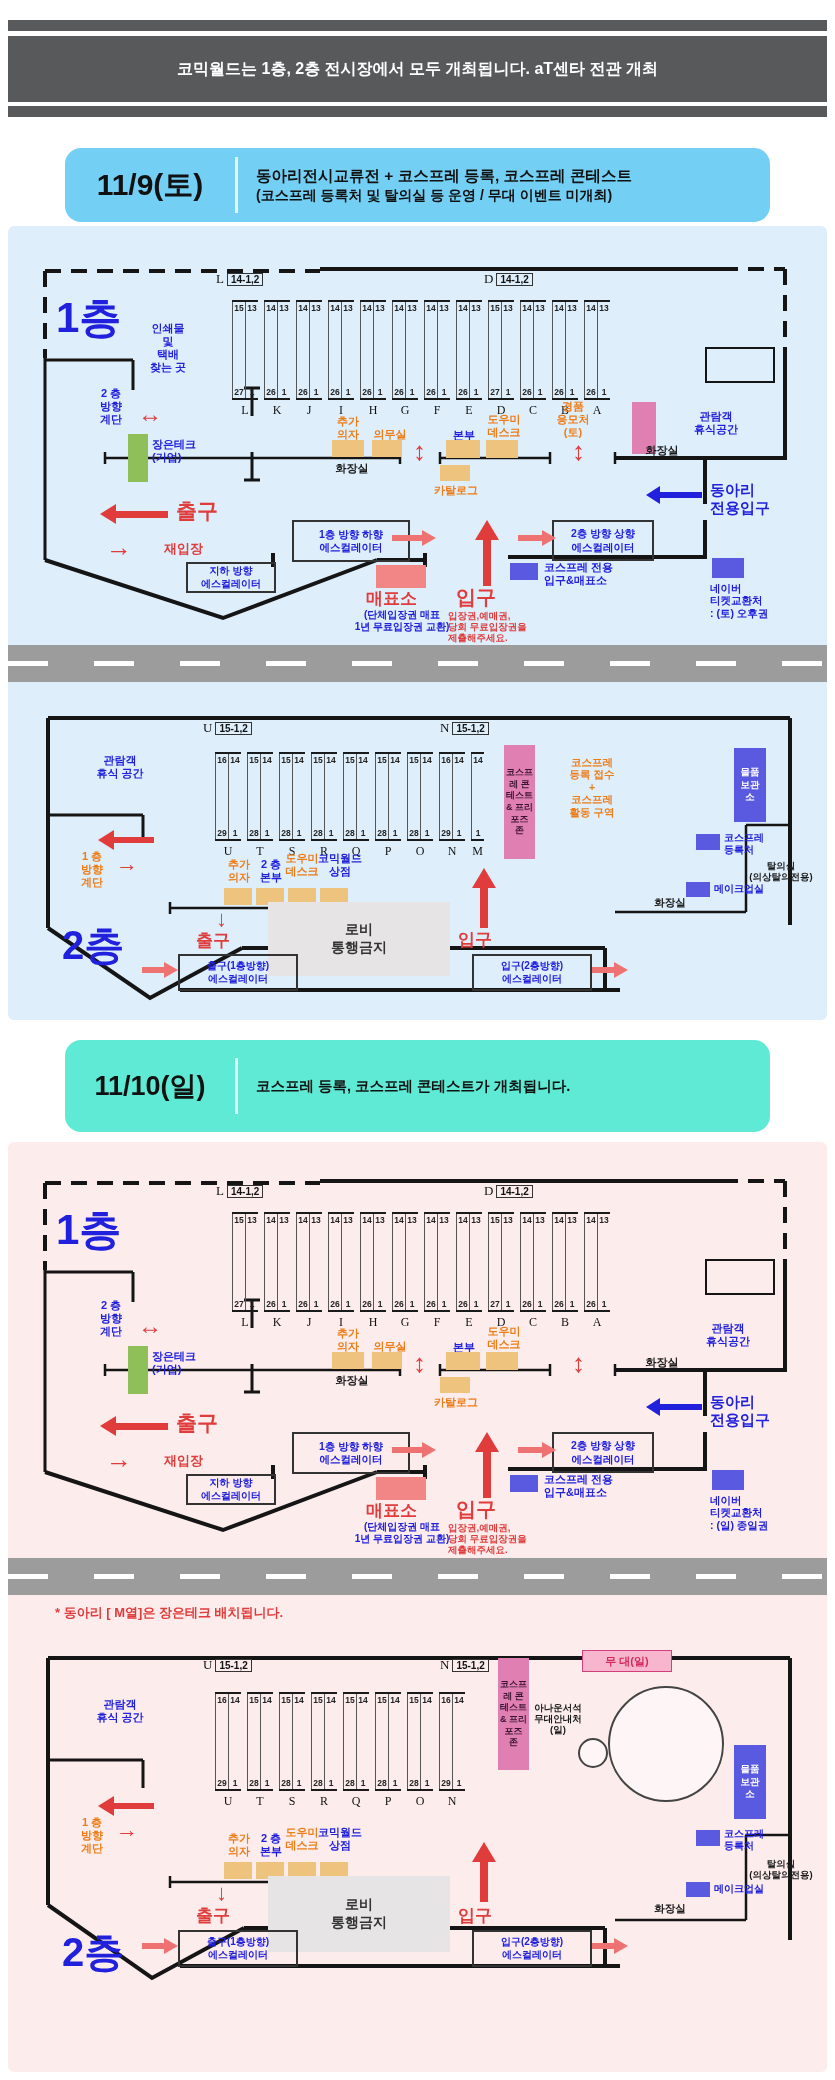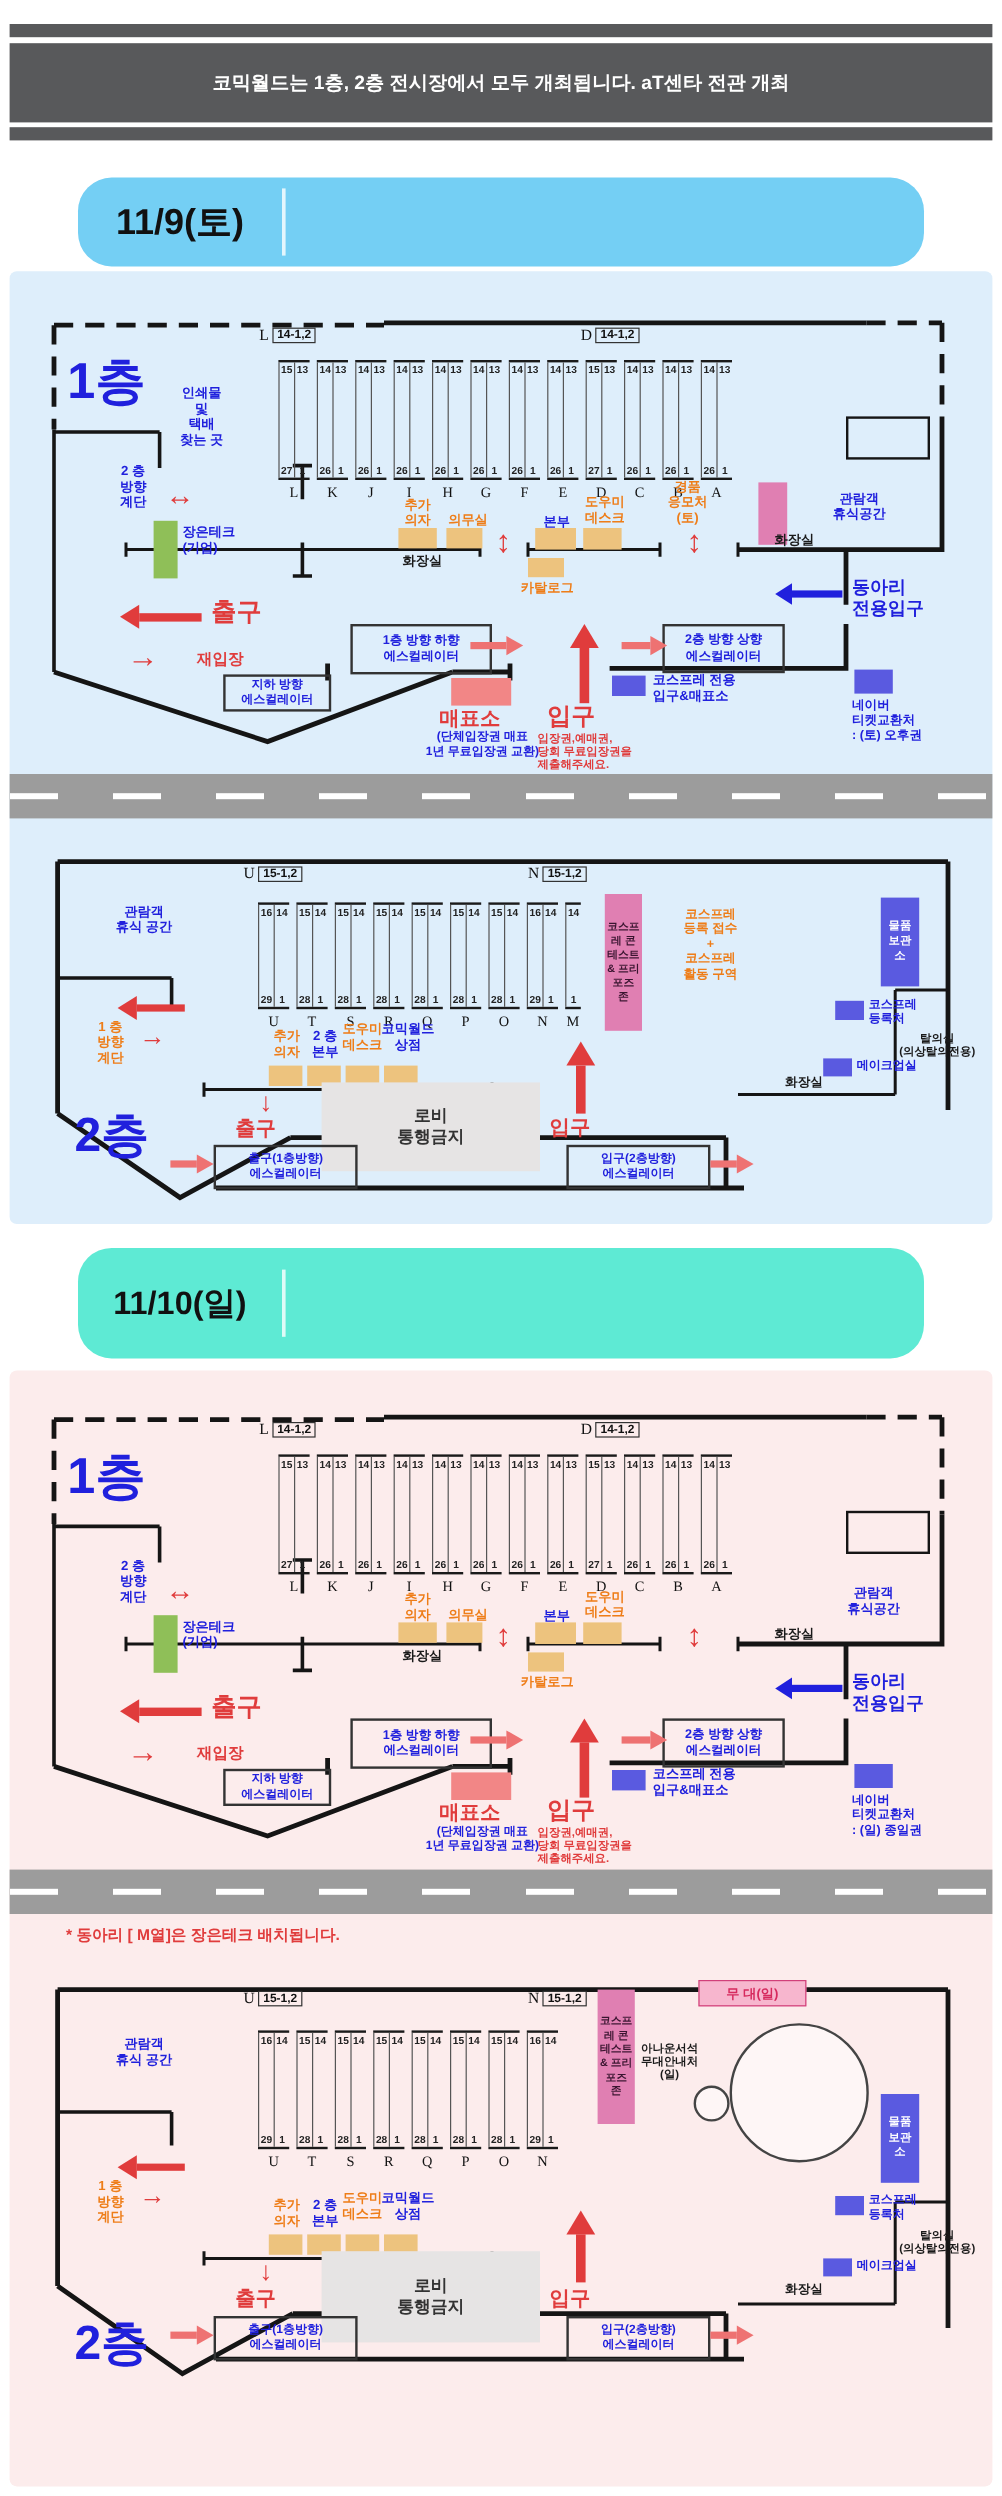--- a/index.html
+++ b/index.html
@@ -6,21 +6,21 @@
   #page{position:relative;width:835px;height:2080px;background:#fff;overflow:hidden;
         font-family:"Liberation Sans","DejaVu Sans",sans-serif;}
   .abs{position:absolute;}
   
   .hstripe{position:absolute;left:8px;width:819px;height:11px;background:#58595b;}
   .hbox{position:absolute;left:8px;top:36px;width:819px;height:66px;background:#58595b;
         display:flex;flex-direction:column;align-items:center;justify-content:center;gap:2px;}
   .htitle{color:#fff;font-size:29px;font-weight:bold;letter-spacing:1px;}
   .hsub{color:#fff;font-size:16px;font-weight:bold;}
   
-  .banner{position:absolute;left:65px;width:705px;border-radius:28px;display:flex;align-items:center;}
+  .banner{position:absolute;left:65px;width:705px;border-radius:16px;display:flex;align-items:center;}
   .banner-date{width:170px;text-align:center;font-weight:bold;color:#111;}
   .banner-div{width:3px;height:56px;background:rgba(255,255,255,.8);}
   .banner-desc{flex:1;padding-left:18px;color:#111;font-weight:bold;}
   
   .panel{position:absolute;left:8px;width:819px;border-radius:6px;}
   .road{position:absolute;left:8px;width:819px;height:37px;background:#9c9c9c;}
   .road::before{content:"";position:absolute;left:0;right:0;top:50%;height:5px;margin-top:-3px;
         background:repeating-linear-gradient(90deg,#fff 0 40px,transparent 40px 86px);}
   
   .map{position:absolute;left:20px;width:800px;}
@@ -66,20 +66,24 @@
 
   <div class="hstripe" style="top:20px"></div>
   <div class="hbox">
     <div class="hsub">코믹월드는 1층, 2층 전시장에서 모두 개최됩니다. aT센타 전관 개최</div>
   </div>
   <div class="hstripe" style="top:106px"></div>
 
   <div class="banner" style="top:148px;height:74px;background:#74cff4">
     <div class="banner-date" style="font-size:30px">11/9(토)</div>
     <div class="banner-div"></div>
+    <div class="banner-desc">
+      <div style="font-size:15.5px">동아리전시교류전 + 코스프레 등록, 코스프레 콘테스트</div>
+      <div style="font-size:14px">(코스프레 등록처 및 탈의실 등 운영 / 무대 이벤트 미개최)</div>
+    </div>
   </div>
 
   <div class="panel" style="top:226px;height:794px;background:#deeefb"></div>
 
   <div class="map" style="top:238px;height:410px">
     <svg width="800" height="412" viewBox="0 0 800 412">
       <g stroke="#151515" fill="none">
         <path stroke-width="4" stroke-dasharray="16 10" d="M25,33 H300 M25,33 V120 M702,31 H765 M765,31 V112"></path>
         <path stroke-width="4" d="M300,31 H702"></path>
         <rect x="686" y="110" width="68" height="34" stroke-width="2"></rect>
@@ -532,20 +536,21 @@
       <div class="shp" style="width:22px;height:6px"></div>
         <div class="head-r"></div>
     </div>
     <div class="floorlbl" style="left:42px;top:228px;font-size:40px">2층</div>
   </div>
 
   <div class="banner" style="top:1040px;height:92px;background:#5eead4">
     <div class="banner-date" style="font-size:27px">11/10(일)</div>
     <div class="banner-div"></div>
     <div class="banner-desc">
+      <div style="font-size:14.5px">코스프레 등록, 코스프레 콘테스트가 개최됩니다.</div>
     </div>
   </div>
 
   <div class="panel" style="top:1142px;height:930px;background:#fcecec"></div>
 
   <div class="map" style="top:1150px;height:410px">
     <svg width="800" height="412" viewBox="0 0 800 412">
       <g stroke="#151515" fill="none">
         <path stroke-width="4" stroke-dasharray="16 10" d="M25,33 H300 M25,33 V120 M702,31 H765 M765,31 V112"></path>
         <path stroke-width="4" d="M300,31 H702"></path>

